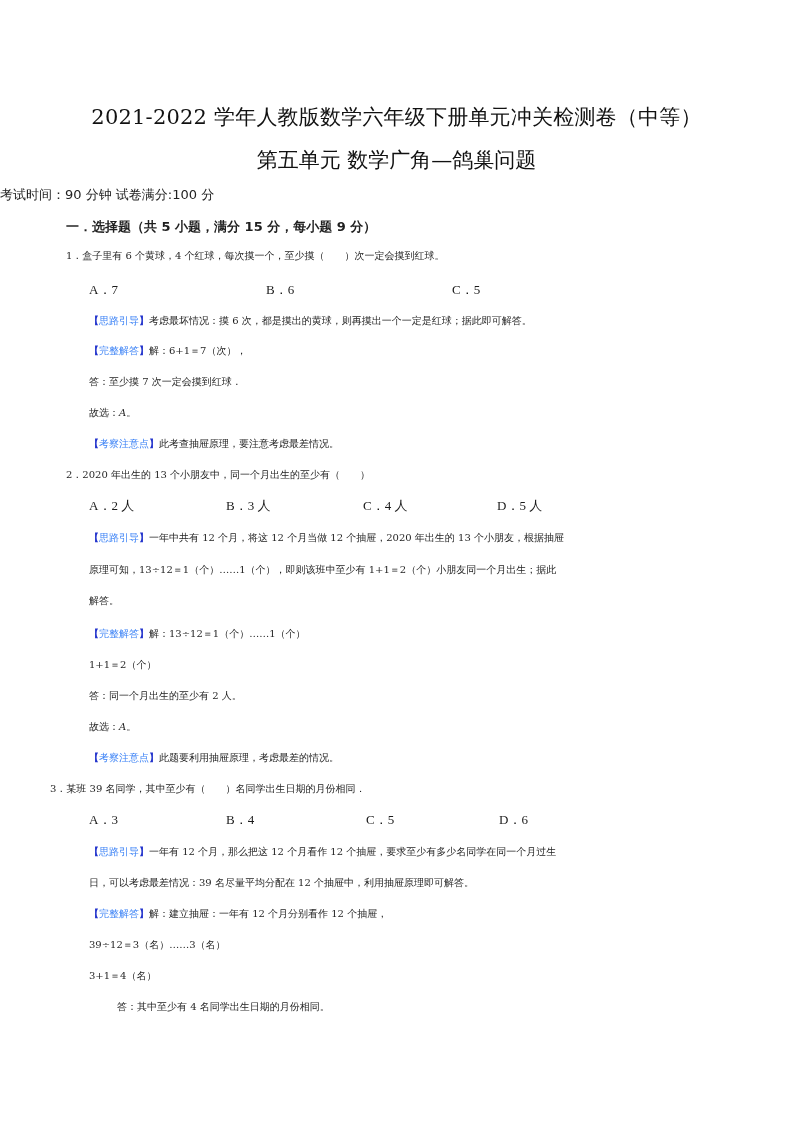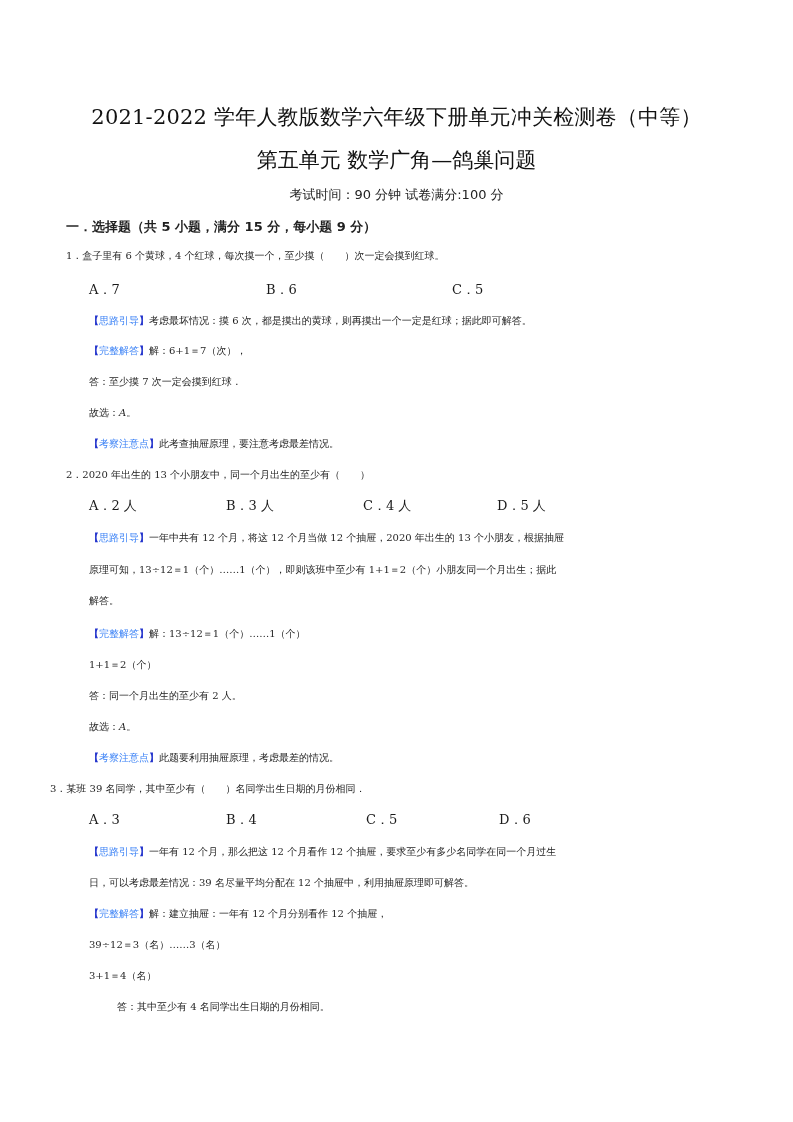--- a/index.html
+++ b/index.html
@@ -34,21 +34,21 @@
       position: absolute;
       left: 0; width: 793px;
       text-align: center;
       font-size: 21px;
       top: 146px;
       color: #111;
     }
     .meta {
       position: absolute;
       left: 0; width: 793px;
-      text-align: center;
+      text-align: left;
       font-size: 13px;
       top: 186px;
       font-family: "DejaVu Sans", "Liberation Sans", sans-serif;
       color: #222;
     }
     .line {
       position: absolute;
       font-size: 10px;
       white-space: nowrap;
       line-height: 18px;
@@ -67,20 +67,21 @@
       font-weight: bold;
     }
     .italic {
       font-style: italic;
     }
     .opt {
       position: absolute;
       font-size: 13px;
       white-space: nowrap;
       line-height: 18px;
+      font-family: Liberation Serif, serif;
     }
   </style>
 </head>
 <body>
 
 <div class="page">
 
   <div class="title">2021-2022 学年人教版数学六年级下册单元冲关检测卷（中等）</div>
   <div class="subtitle">第五单元 数学广角—鸽巢问题</div>
   <div class="meta">考试时间：90 分钟 试卷满分:100 分</div>

